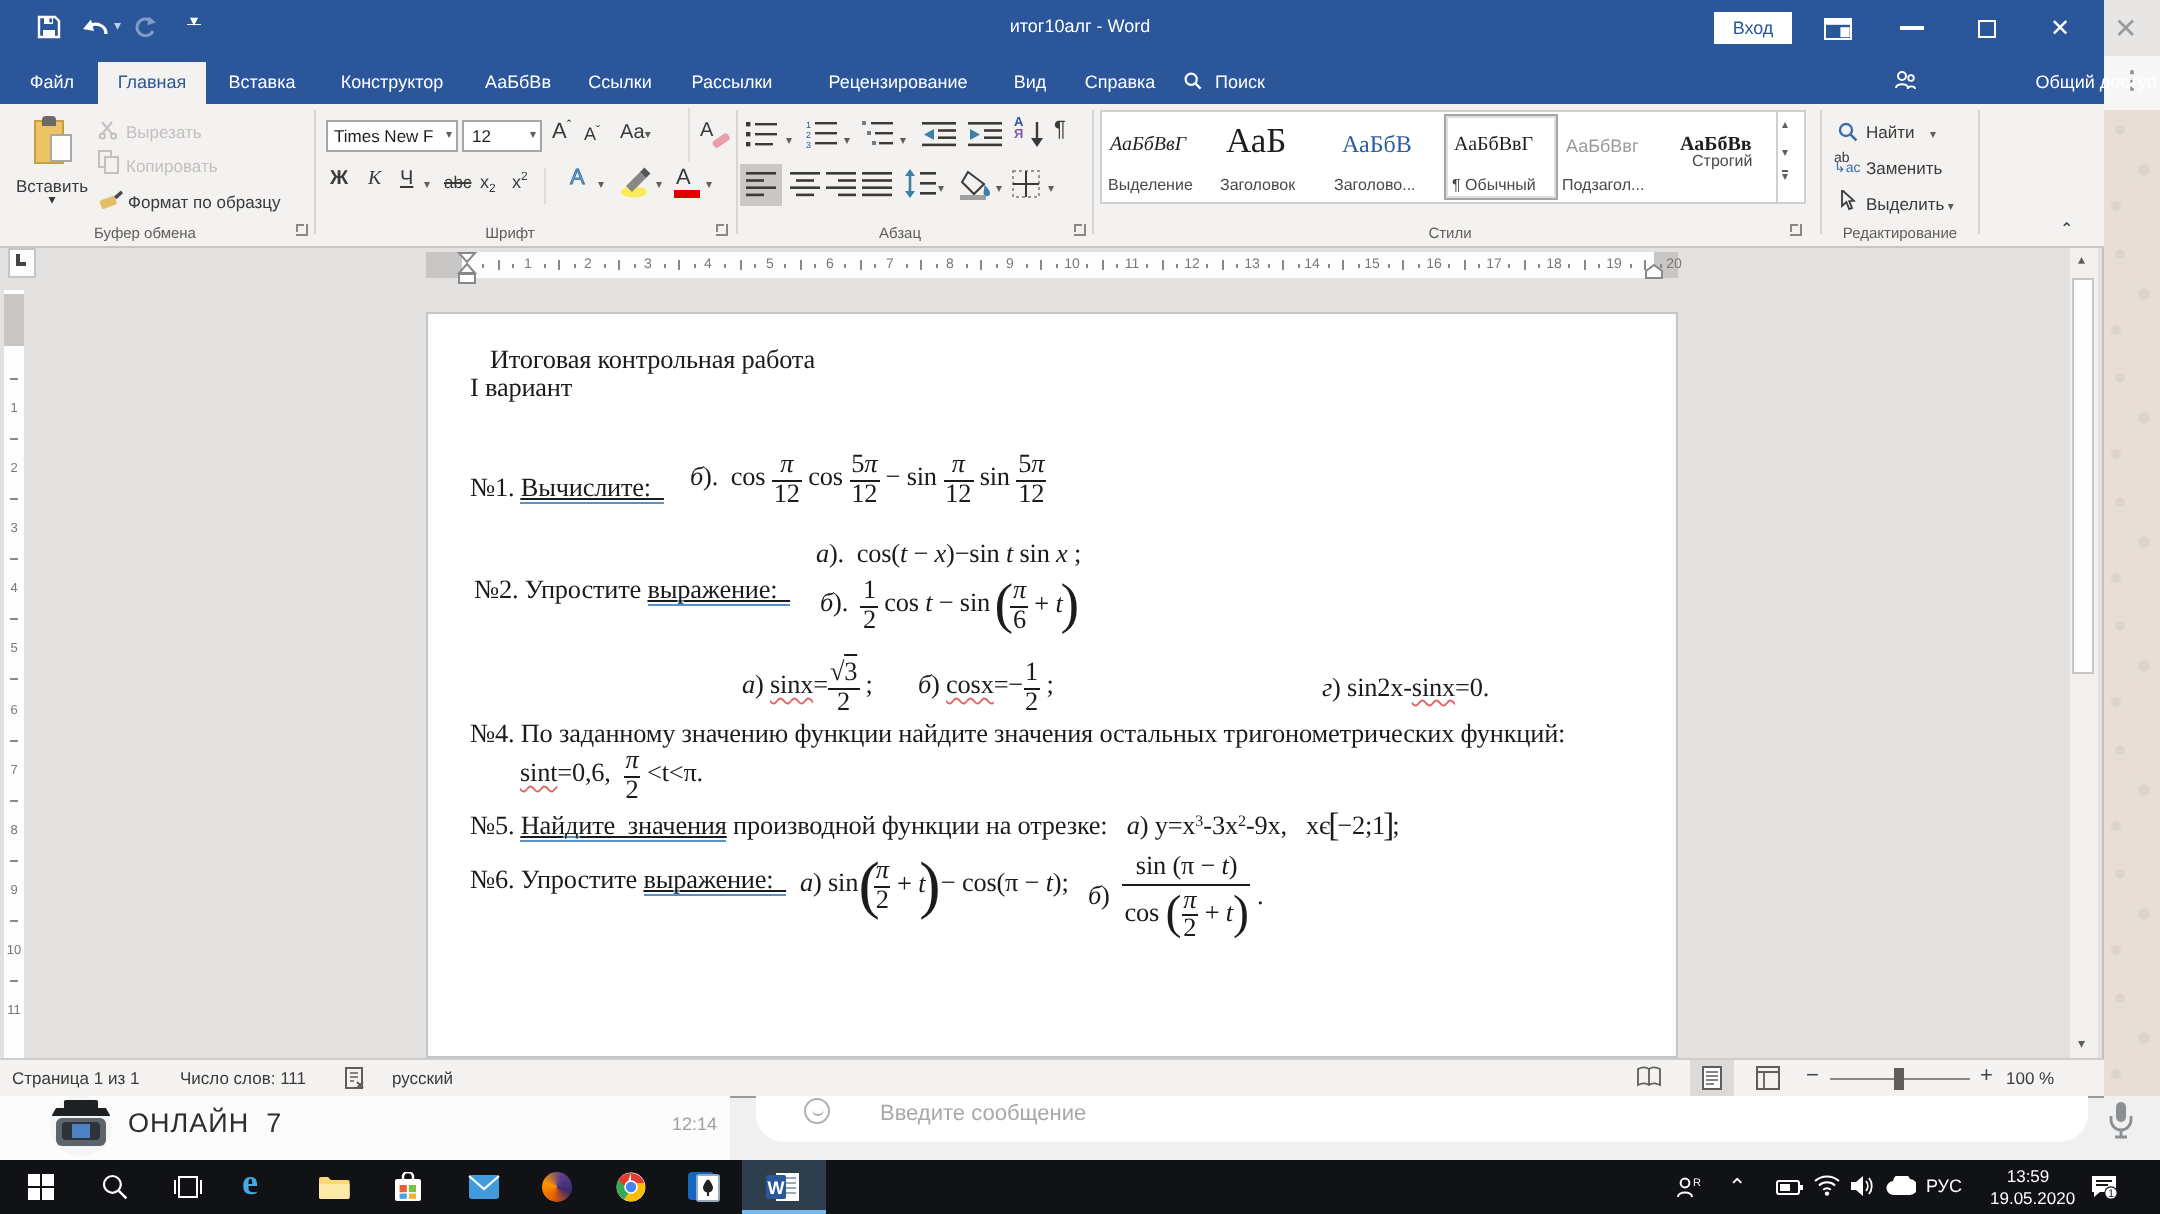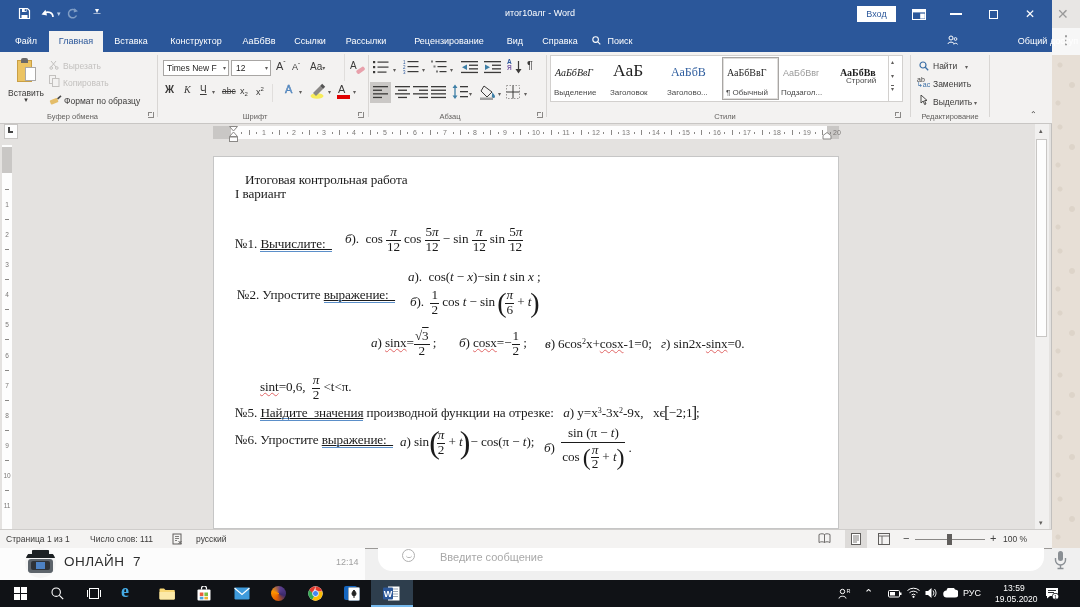--- a/index.html
+++ b/index.html
@@ -451,26 +451,24 @@
 <div class="a ds" style="left:23px;top:130px">№2. Упростите <span class="gu">выражение:&nbsp;&nbsp;</span></div>
 <div class="a ds fx" style="left:196px;top:130px;height:32px">
         <span class="nw"><span class="it">б</span>).&nbsp; <span class="fr"><span class="nn">1</span><span>2</span></span> cos <i>t</i> − sin <span class="bp">(</span><span class="nw"><span class="fr"><span class="nn"><i>π</i></span><span>6</span></span> + <i>t</i></span><span class="bp">)</span></span>
       </div>
       <div class="a ds fx" style="left:157px;top:174px;height:26px">
         <span class="nw"><span class="it">а</span>) <span class="sq">sinx</span>=<span class="fr"><span class="nn">√<span class="ov">3</span></span><span>2</span></span> ;</span>
       </div>
       <div class="a ds fx" style="left:245px;top:174px;height:26px">
         <span class="nw"><span class="it">б</span>) <span class="sq">cosx</span>=−<span class="fr"><span class="nn">1</span><span>2</span></span> ;</span>
       </div>
-      <div class="a ds fx" style="left:331px;top:174px;height:26px">
-        <span class="nw"><span class="it">в</span>) 6cos<sup>2</sup>x+<span class="sq">cosx</span>-1=0;</span>
-      </div>
       <div class="a ds fx" style="left:447px;top:174px;height:26px">
         <span class="nw"><span class="it">г</span>) sin2x-<span class="sq">sinx</span>=0.</span>
       </div>
+<div class="a ds" style="left:21px;top:202px">№4. По заданному значению функции найдите значения остальных тригонометрических функций:</div>
 <div class="a ds fx" style="left:46px;top:219px;height:24px">
         <span class="nw"><span class="sq">sint</span>=0,6,&nbsp; <span class="fr"><span class="nn"><i>π</i></span><span>2</span></span> &lt;t&lt;π.</span>
       </div>
 <div class="a ds" style="left:21px;top:248px">№5. <span class="gu">Найдите&nbsp; значения</span> производной функции на отрезке:&nbsp;&nbsp; <span class="it">а</span>) y=x<sup>3</sup>-3x<sup>2</sup>-9x,&nbsp;&nbsp; xє<span class="bk">[</span>−2;1<span class="bk">]</span>;</div>
 <div class="a ds" style="left:21px;top:275px">№6. Упростите <span class="gu">выражение:&nbsp;&nbsp;</span></div>
 <div class="a ds fx" style="left:186px;top:267px;height:38px">
         <span class="nw"><span class="it">а</span>) sin <span class="bp3">(</span><span class="nw"><span class="fr"><span class="nn"><i>π</i></span><span>2</span></span> + <i>t</i></span><span class="bp3">)</span> − cos(π − <i>t</i>);</span>
       </div>
 <div class="a ds fx" style="left:330px;top:266px;height:52px">
         <span class="nw"><span class="it">б</span>)&nbsp; <span class="fr"><span class="nn nw" style="padding:0 3px 2px">sin (π − <i>t</i>)</span><span class="nw" style="padding-top:1px">cos <span class="bp2">(</span><span class="fr"><span class="nn"><i>π</i></span><span>2</span></span> + <i>t</i><span class="bp2">)</span></span></span> .</span>

